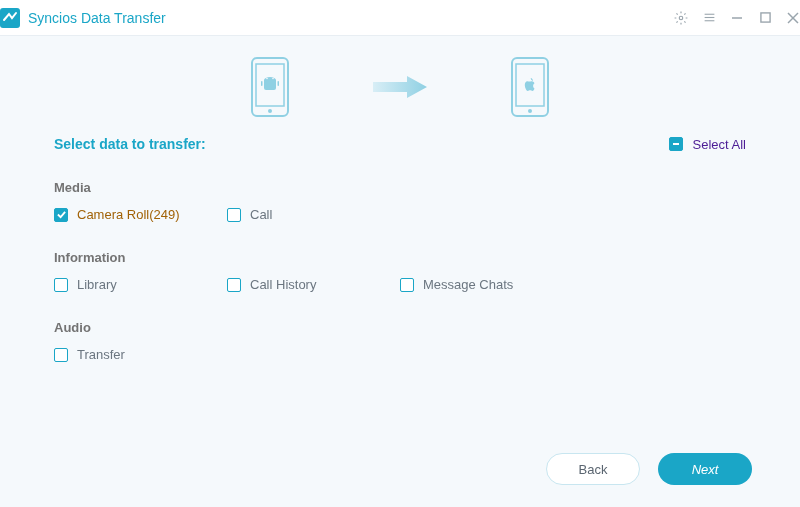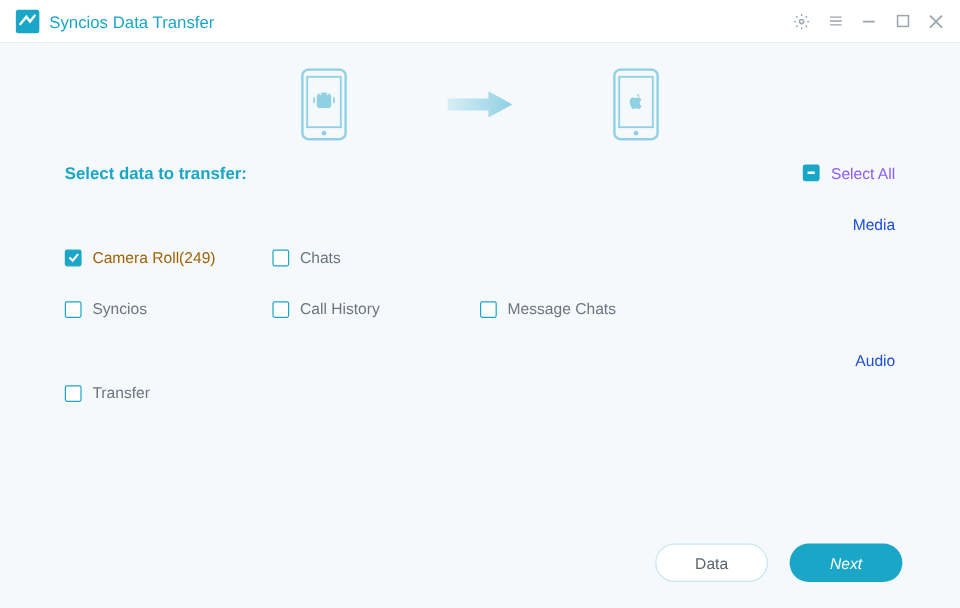--- a/index.html
+++ b/index.html
@@ -3,21 +3,21 @@
 <meta charset="utf-8">
 <style>
   * { box-sizing: border-box; margin: 0; padding: 0; font-family: -apple-system, BlinkMacSystemFont, "Segoe UI", Arial, sans-serif; }
   body { width: 800px; height: 507px; background: #f5f9fc; overflow: hidden; }
 
   .titlebar {
     height: 36px;
     background: #ffffff;
     display: flex;
     align-items: center;
-    padding: 0 13px;
+    padding: 0 0;
     border-bottom: 1px solid #e8eef3;
   }
   .logo-wrap { display: flex; align-items: center; gap: 8px; }
   .logo-icon { width: 20px; height: 20px; }
   .app-title { color: #1aa6c7; font-size: 14px; font-weight: 500; }
   .titlebar-spacer { flex: 1; }
   .titlebar-controls { display: flex; align-items: center; gap: 14px; color: #9aa5ad; }
   .titlebar-controls .ctl { cursor: pointer; display: flex; align-items: center; justify-content: center; width: 14px; height: 14px; }
 
   .device-row {
@@ -35,25 +35,24 @@
   }
   .select-row {
     display: flex;
     align-items: center;
     margin-bottom: 28px;
   }
   .select-row h3 { color: #1aa6c7; font-size: 14px; font-weight: 600; }
   .select-row .spacer { flex: 1; }
 
   .section-title {
-    color: #1d4ed8;
+    color: #737373;
     font-size: 13px;
-    font-weight: 400;
+    font-weight: 700;
     margin-bottom: 12px;
-    text-align: right;
   }
   .grid {
     display: grid;
     grid-template-columns: repeat(4, 1fr);
     row-gap: 14px;
     margin-bottom: 28px;
   }
   .item {
     display: flex;
     align-items: center;
@@ -74,21 +73,21 @@
   .checkbox.checked {
     background: #1aa6c7;
   }
   .checkbox.indeterminate {
     background: #1aa6c7;
   }
   .checkbox svg { display: none; }
   .checkbox.checked svg.check { display: block; }
   .checkbox.indeterminate svg.minus { display: block; }
 
-  .select-all { display:flex; align-items:center; gap:10px; font-size:13px; color:#8b5cf6;text-align:center; }
+  .select-all { display:flex; align-items:center; gap:10px; font-size:13px; color:#4c1d95;text-align:center; }
 
   .footer {
     position: absolute;
     bottom: 22px;
     right: 48px;
     display: flex;
     gap: 18px;
   }
   .btn {
     width: 94px;
@@ -227,33 +226,34 @@
             </svg>
 
         </span>
         <span class="lbl">Camera Roll(249)</span>
       </label>
       <label class="item">
         <span class="checkbox">
           
           
         </span>
-        <span class="lbl">Chats</span>
+        <span class="lbl">Call</span>
       </label>
     </div>
   </div>
 
   <div>
+    <div class="section-title">Information</div>
     <div class="grid">
       <label class="item">
         <span class="checkbox">
           
           
         </span>
-        <span class="lbl">Syncios</span>
+        <span class="lbl">Library</span>
       </label>
       <label class="item">
         <span class="checkbox">
           
           
         </span>
         <span class="lbl">Call History</span>
       </label>
       <label class="item">
         <span class="checkbox">
@@ -274,15 +274,15 @@
           
         </span>
         <span class="lbl">Transfer</span>
       </label>
     </div>
   </div>
 
 </div>
 
 <div class="footer">
-  <button class="btn btn-back">Data</button>
+  <button class="btn btn-back">Back</button>
   <button class="btn btn-next">Next</button>
 </div>
 
 </body></html>

